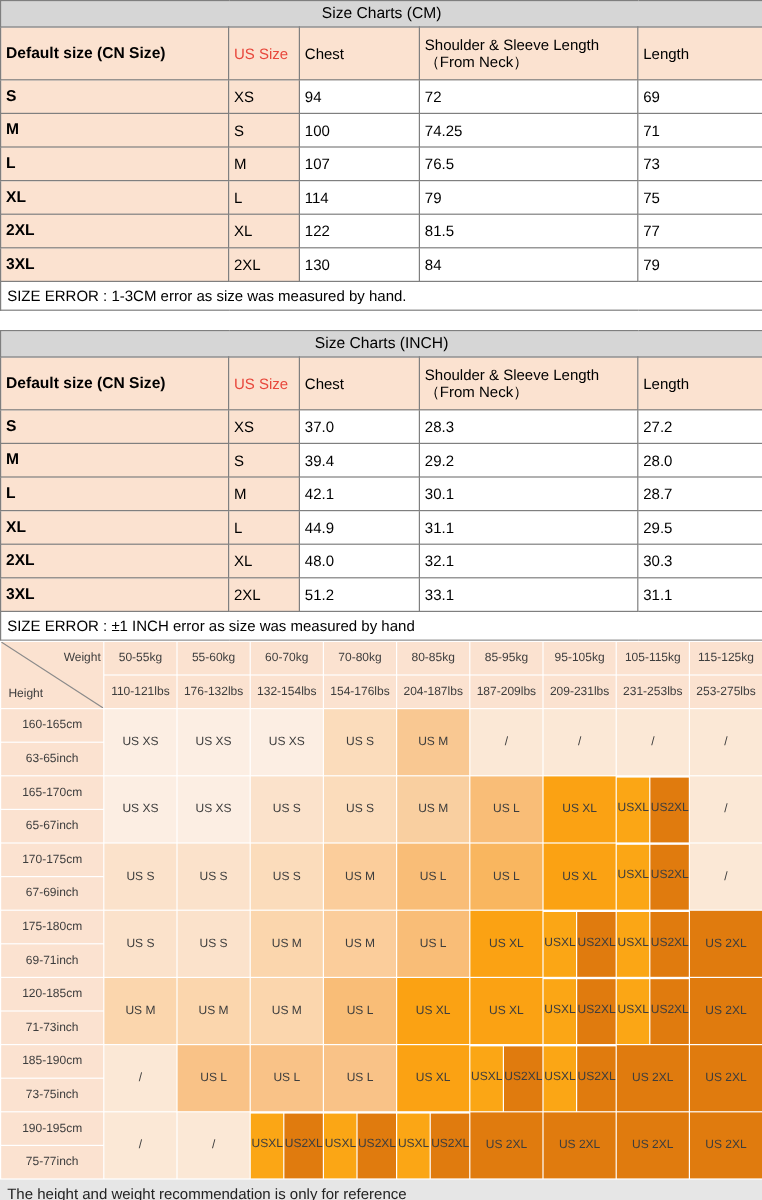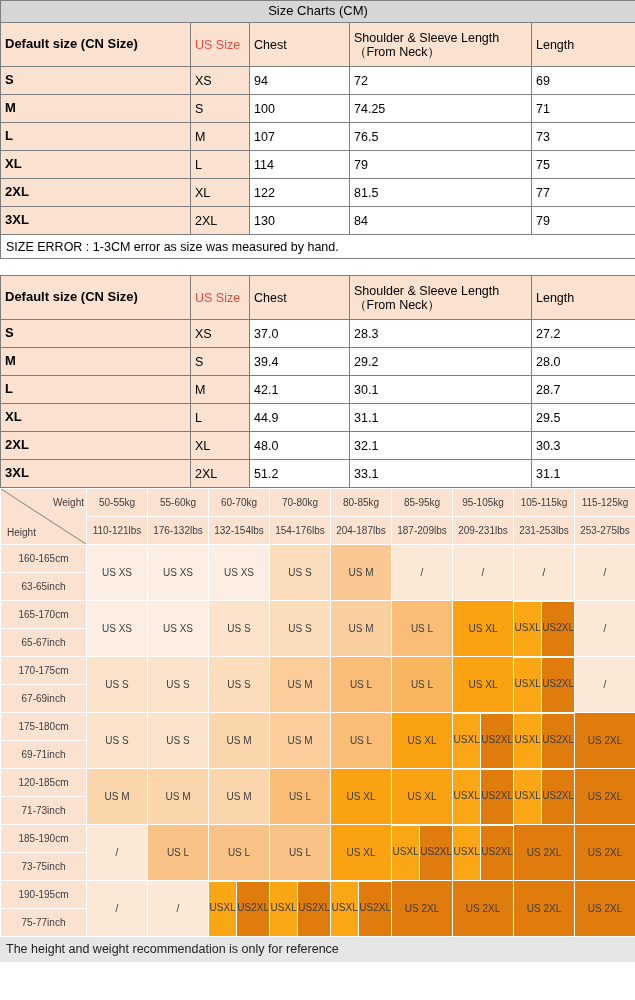--- a/index.html
+++ b/index.html
@@ -205,20 +205,23 @@
 
 <table class="sizechart">
   <colgroup>
     <col style="width:190px">
       <col style="width:59px">
       <col style="width:100px">
     <col style="width:182px">
       <col style="width:104px">
   </colgroup>
   <tbody>
+    <tr class="title-row">
+      <td colspan="5">Size Charts (INCH)</td>
+    </tr>
     <tr class="hdr">
       <td class="bold">Default size (CN Size)</td>
       <td class="us">US Size</td>
       <td>Chest</td>
       <td>
         <span class="hdr-two">
           <span>Shoulder &amp; Sleeve Length</span>
           <span>（From Neck）</span>
         </span>
       </td>
@@ -259,20 +262,23 @@
       <td>32.1</td>
       <td>30.3</td>
     </tr>
     <tr>
       <td class="c1">3XL</td>
       <td class="c2">2XL</td>
       <td>51.2</td>
       <td>33.1</td>
       <td>31.1</td>
     </tr>
+    <tr class="note">
+      <td colspan="5">SIZE ERROR : ±1 INCH error as size was measured by hand</td>
+    </tr>
   </tbody>
 </table>
 
 <table class="matrix">
   <tbody id="matrix-body">
       <tr>
         <td class="corner" rowspan="2">
           <svg viewBox="0 0 85 54" preserveAspectRatio="none">
             <line x1="0" y1="0" x2="85" y2="54" stroke="#8a8a8a" stroke-width="1"></line>
           </svg>

